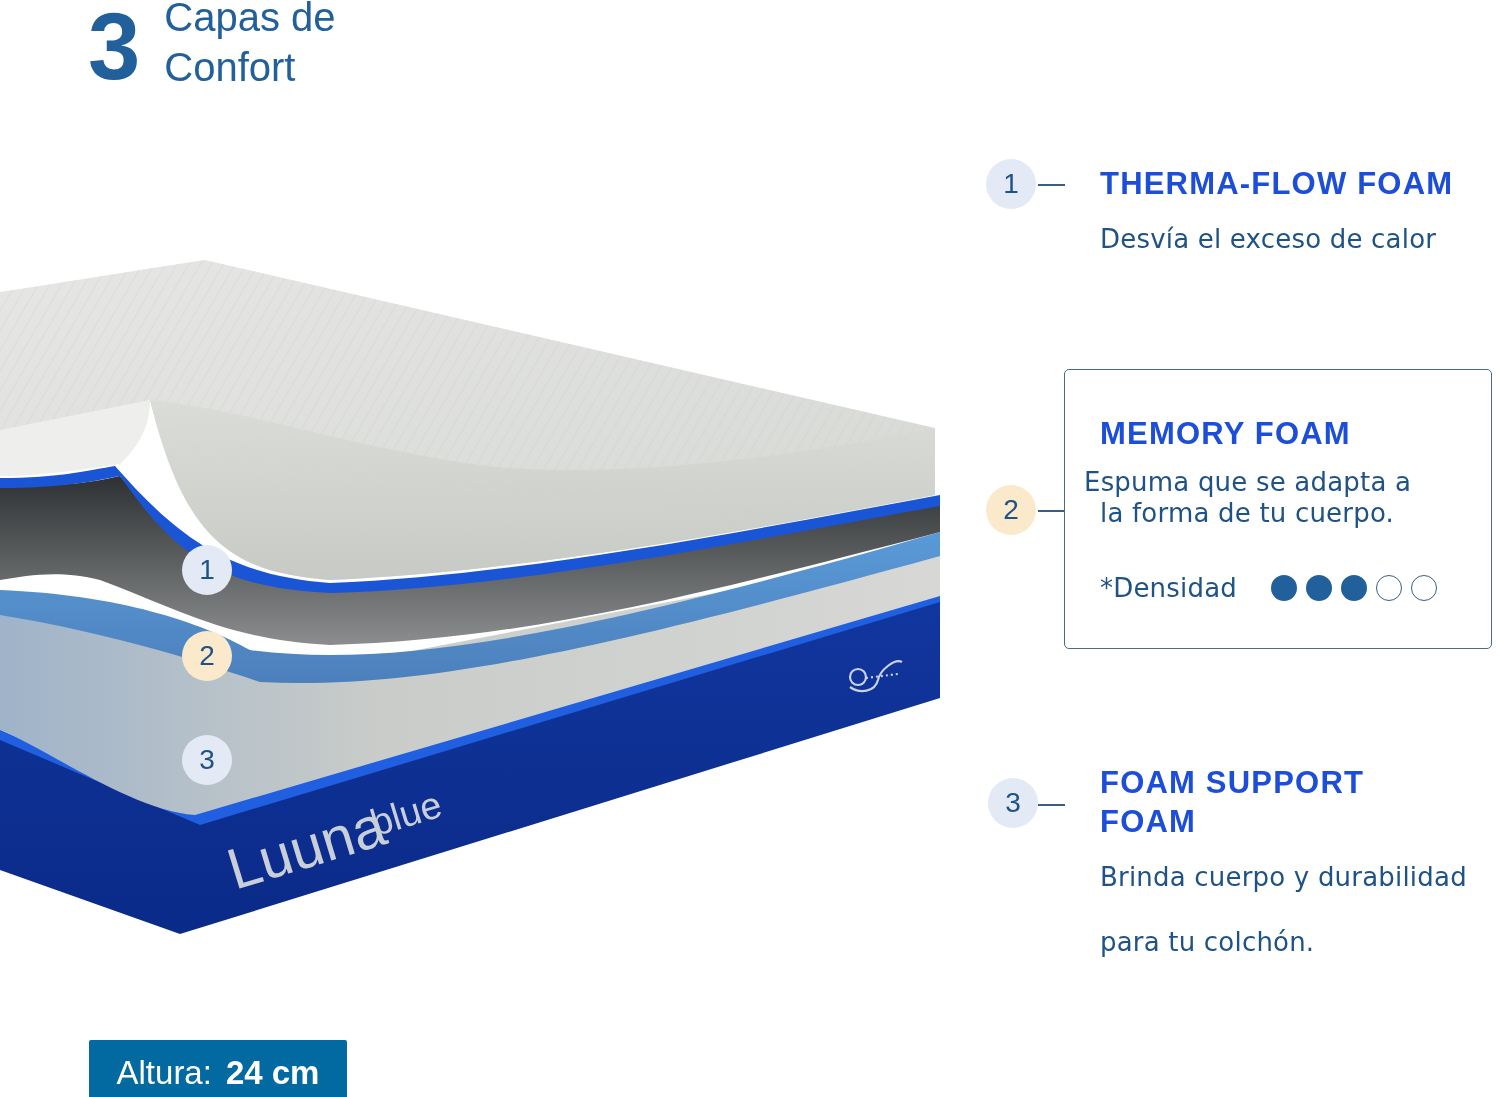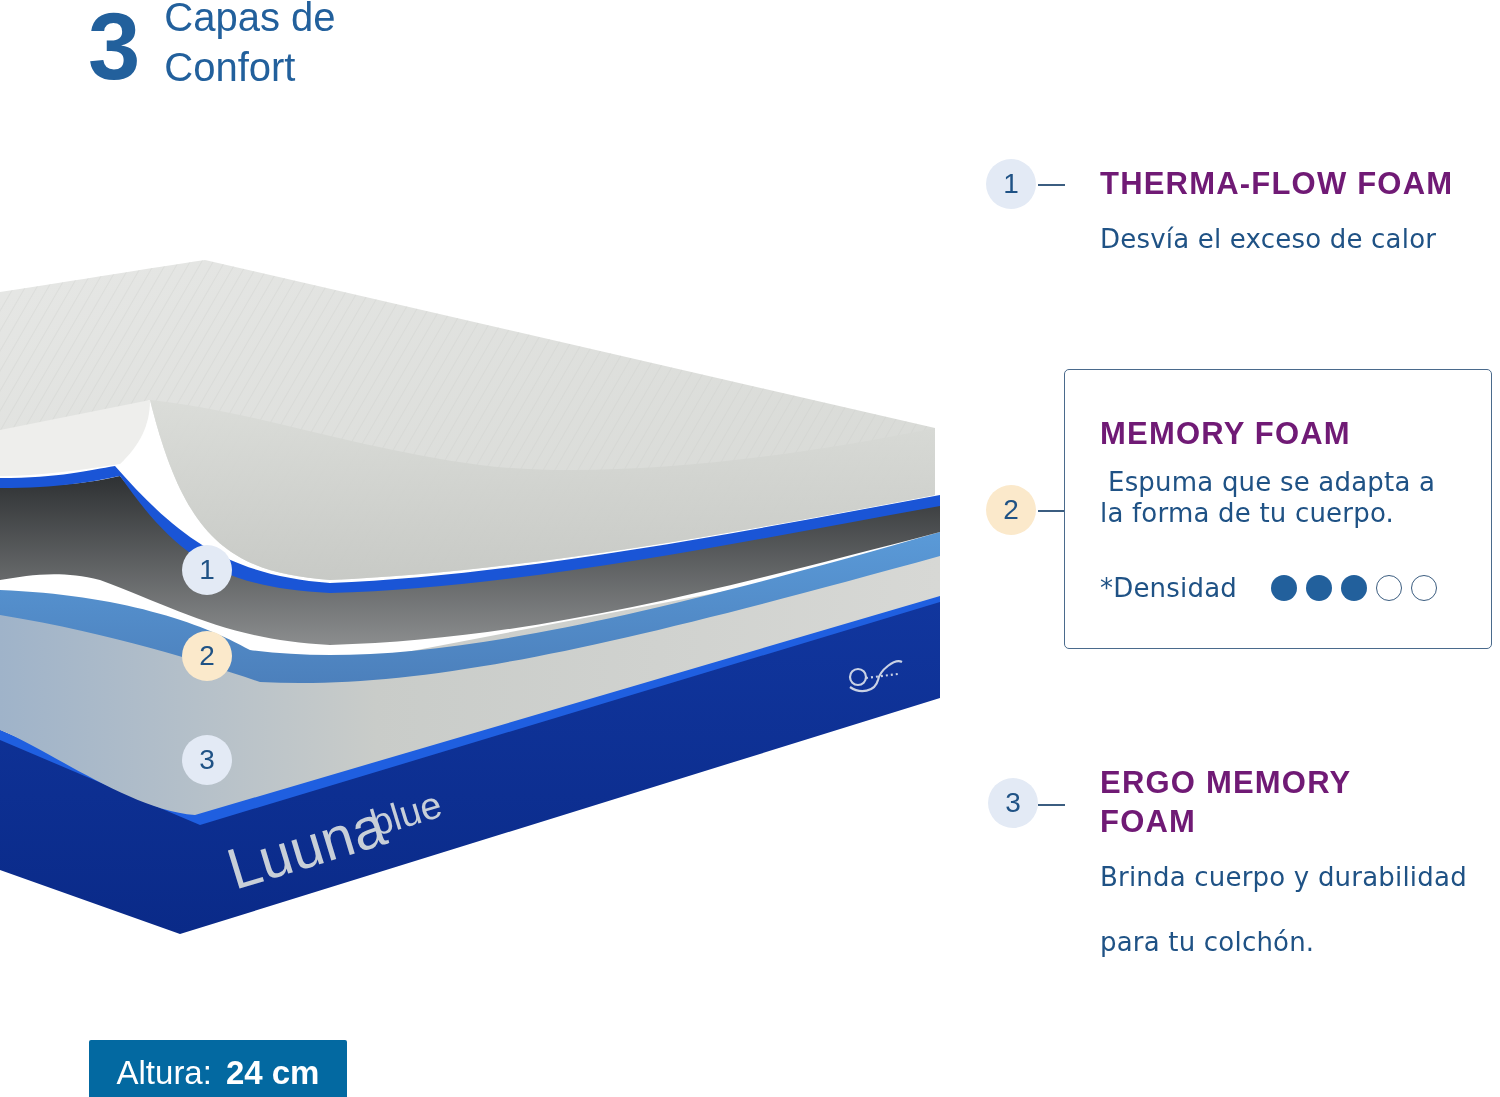--- a/index.html
+++ b/index.html
@@ -23,21 +23,21 @@
       position: absolute; width: 50px; height: 50px; border-radius: 50%;
       display: flex; align-items: center; justify-content: center;
       font-family: "Liberation Sans", sans-serif; font-size: 28px; color: #1f5285;
     }
     .marker.blue { background: #e3eaf5; }
     .marker.cream { background: #fbe9cb; }
     .layer { position: absolute; }
     .layer .dash { position: absolute; height: 1.5px; background: #3b5d80; }
     .layer-title {
       position: absolute; font-family: "Liberation Sans", sans-serif; font-weight: 600;
-      font-size: 31px; letter-spacing: 1.2px; color: #701a75; line-height: 39px; white-space: nowrap;
+      font-size: 31px; letter-spacing: 1.2px; color: #1d4ed8; line-height: 39px; white-space: nowrap;
     }
     .layer-desc {
       position: absolute; font-family: "DejaVu Sans", sans-serif; font-size: 26px;
       color: #1f5285; line-height: 31px; white-space: nowrap; letter-spacing: 0.2px;
     }
     .card {
       position: absolute; left: 1064px; top: 369px; width: 428px; height: 280px;
       border: 1.5px solid #4a6a8c; border-radius: 5px; box-sizing: border-box;
     }
     .density { position: absolute; display: flex; align-items: center; }
@@ -135,37 +135,37 @@
   <div class="dash" style="left:1038px; top:184px; width:27px;"></div>
   <div class="layer-title" style="left:1100px; top:164px;">THERMA-FLOW FOAM</div>
   <div class="layer-desc" style="left:1100px; top:224px;">Desvía el exceso de calor</div>
 </div>
 
 <div class="layer">
   <div class="marker cream" style="left:986px; top:485px;">2</div>
   <div class="dash" style="left:1038px; top:510px; width:27px;"></div>
   <div class="card">
     <div class="layer-title" style="left:35px; top:44px;">MEMORY FOAM</div>
-    <div class="layer-desc" style="left:43px; top:97px;">Espuma que se adapta a</div>
+    <div class="layer-desc" style="left:19px; top:97px;">Espuma que se adapta a</div>
     <div class="layer-desc" style="left:35px; top:128px;">la forma de tu cuerpo.</div>
     <div class="layer-desc" style="left:35px; top:203px;">*Densidad</div>
     <div class="density" style="left:206px; top:205px;">
       <div class="dot filled"></div>
       <div class="dot filled"></div>
       <div class="dot filled"></div>
       <div class="dot empty"></div>
       <div class="dot empty"></div>
     </div>
   </div>
 </div>
 
 <div class="layer">
   <div class="marker blue" style="left:988px; top:778px;">3</div>
   <div class="dash" style="left:1038px; top:804px; width:27px;"></div>
-  <div class="layer-title" style="left:1100px; top:763px;">ERGO MEMORY</div>
+  <div class="layer-title" style="left:1100px; top:763px;">FOAM SUPPORT</div>
   <div class="layer-title" style="left:1100px; top:802px;text-align:right;">FOAM</div>
   <div class="layer-desc" style="left:1100px; top:862px;">Brinda cuerpo y durabilidad</div>
   <div class="layer-desc" style="left:1100px; top:927px;">para tu colchón.</div>
 </div>
 
 <div class="height-badge">
   <span>Altura:</span>
   <span class="val">24 cm</span>
 </div>
 

